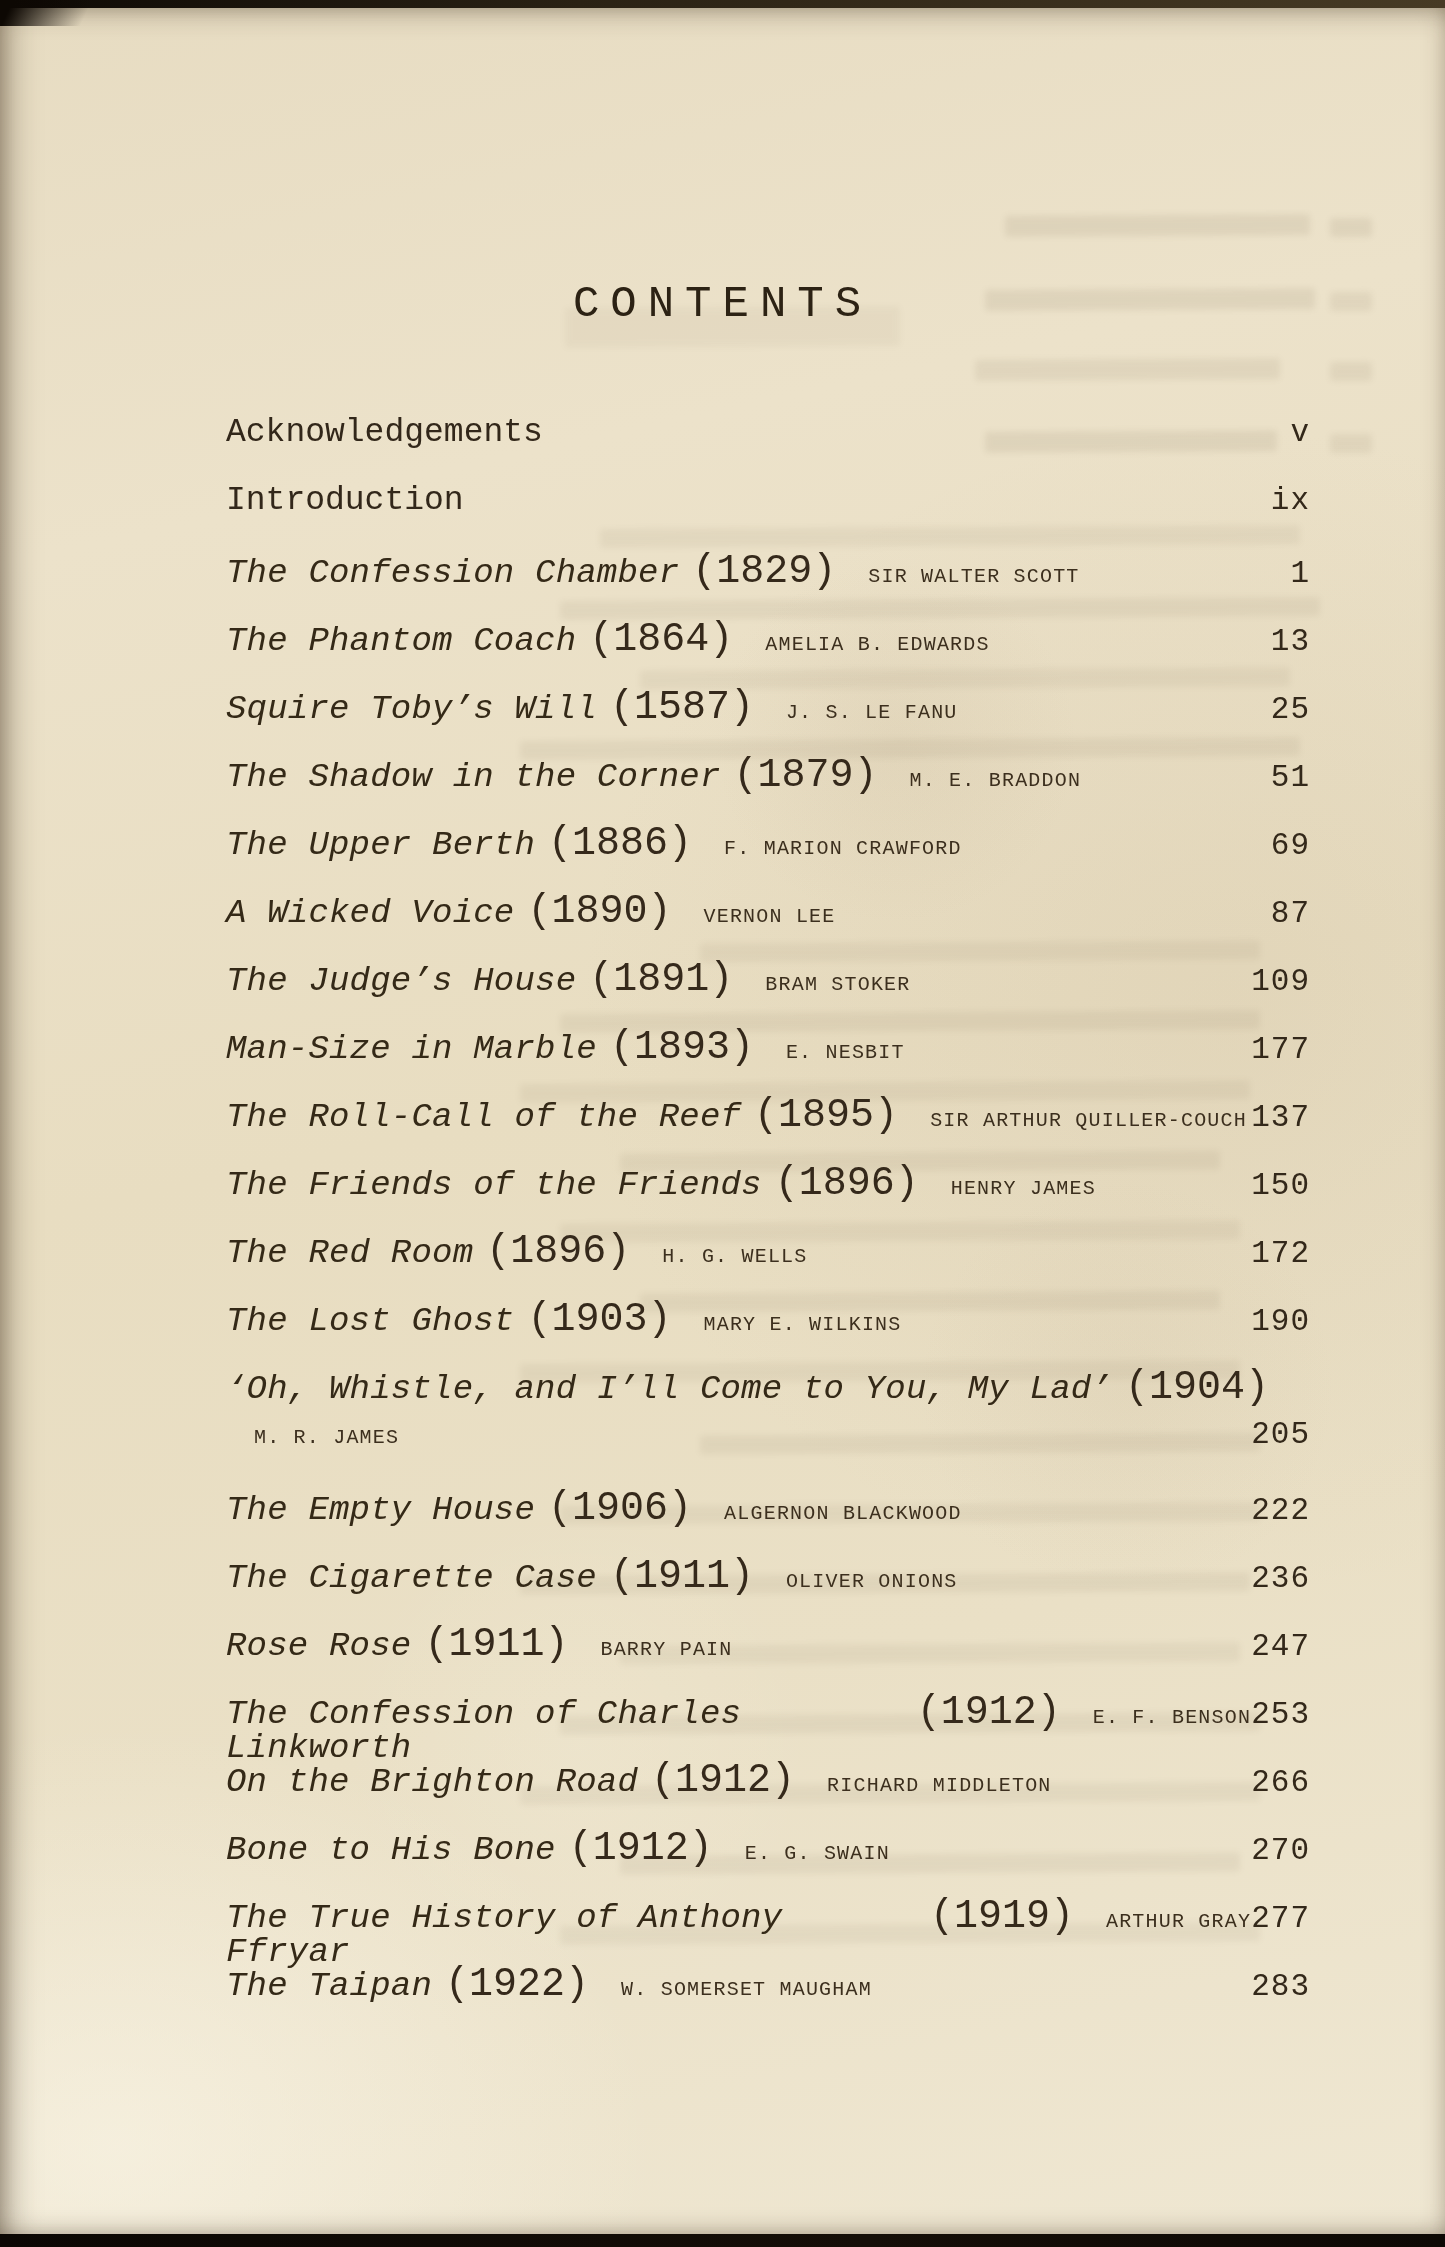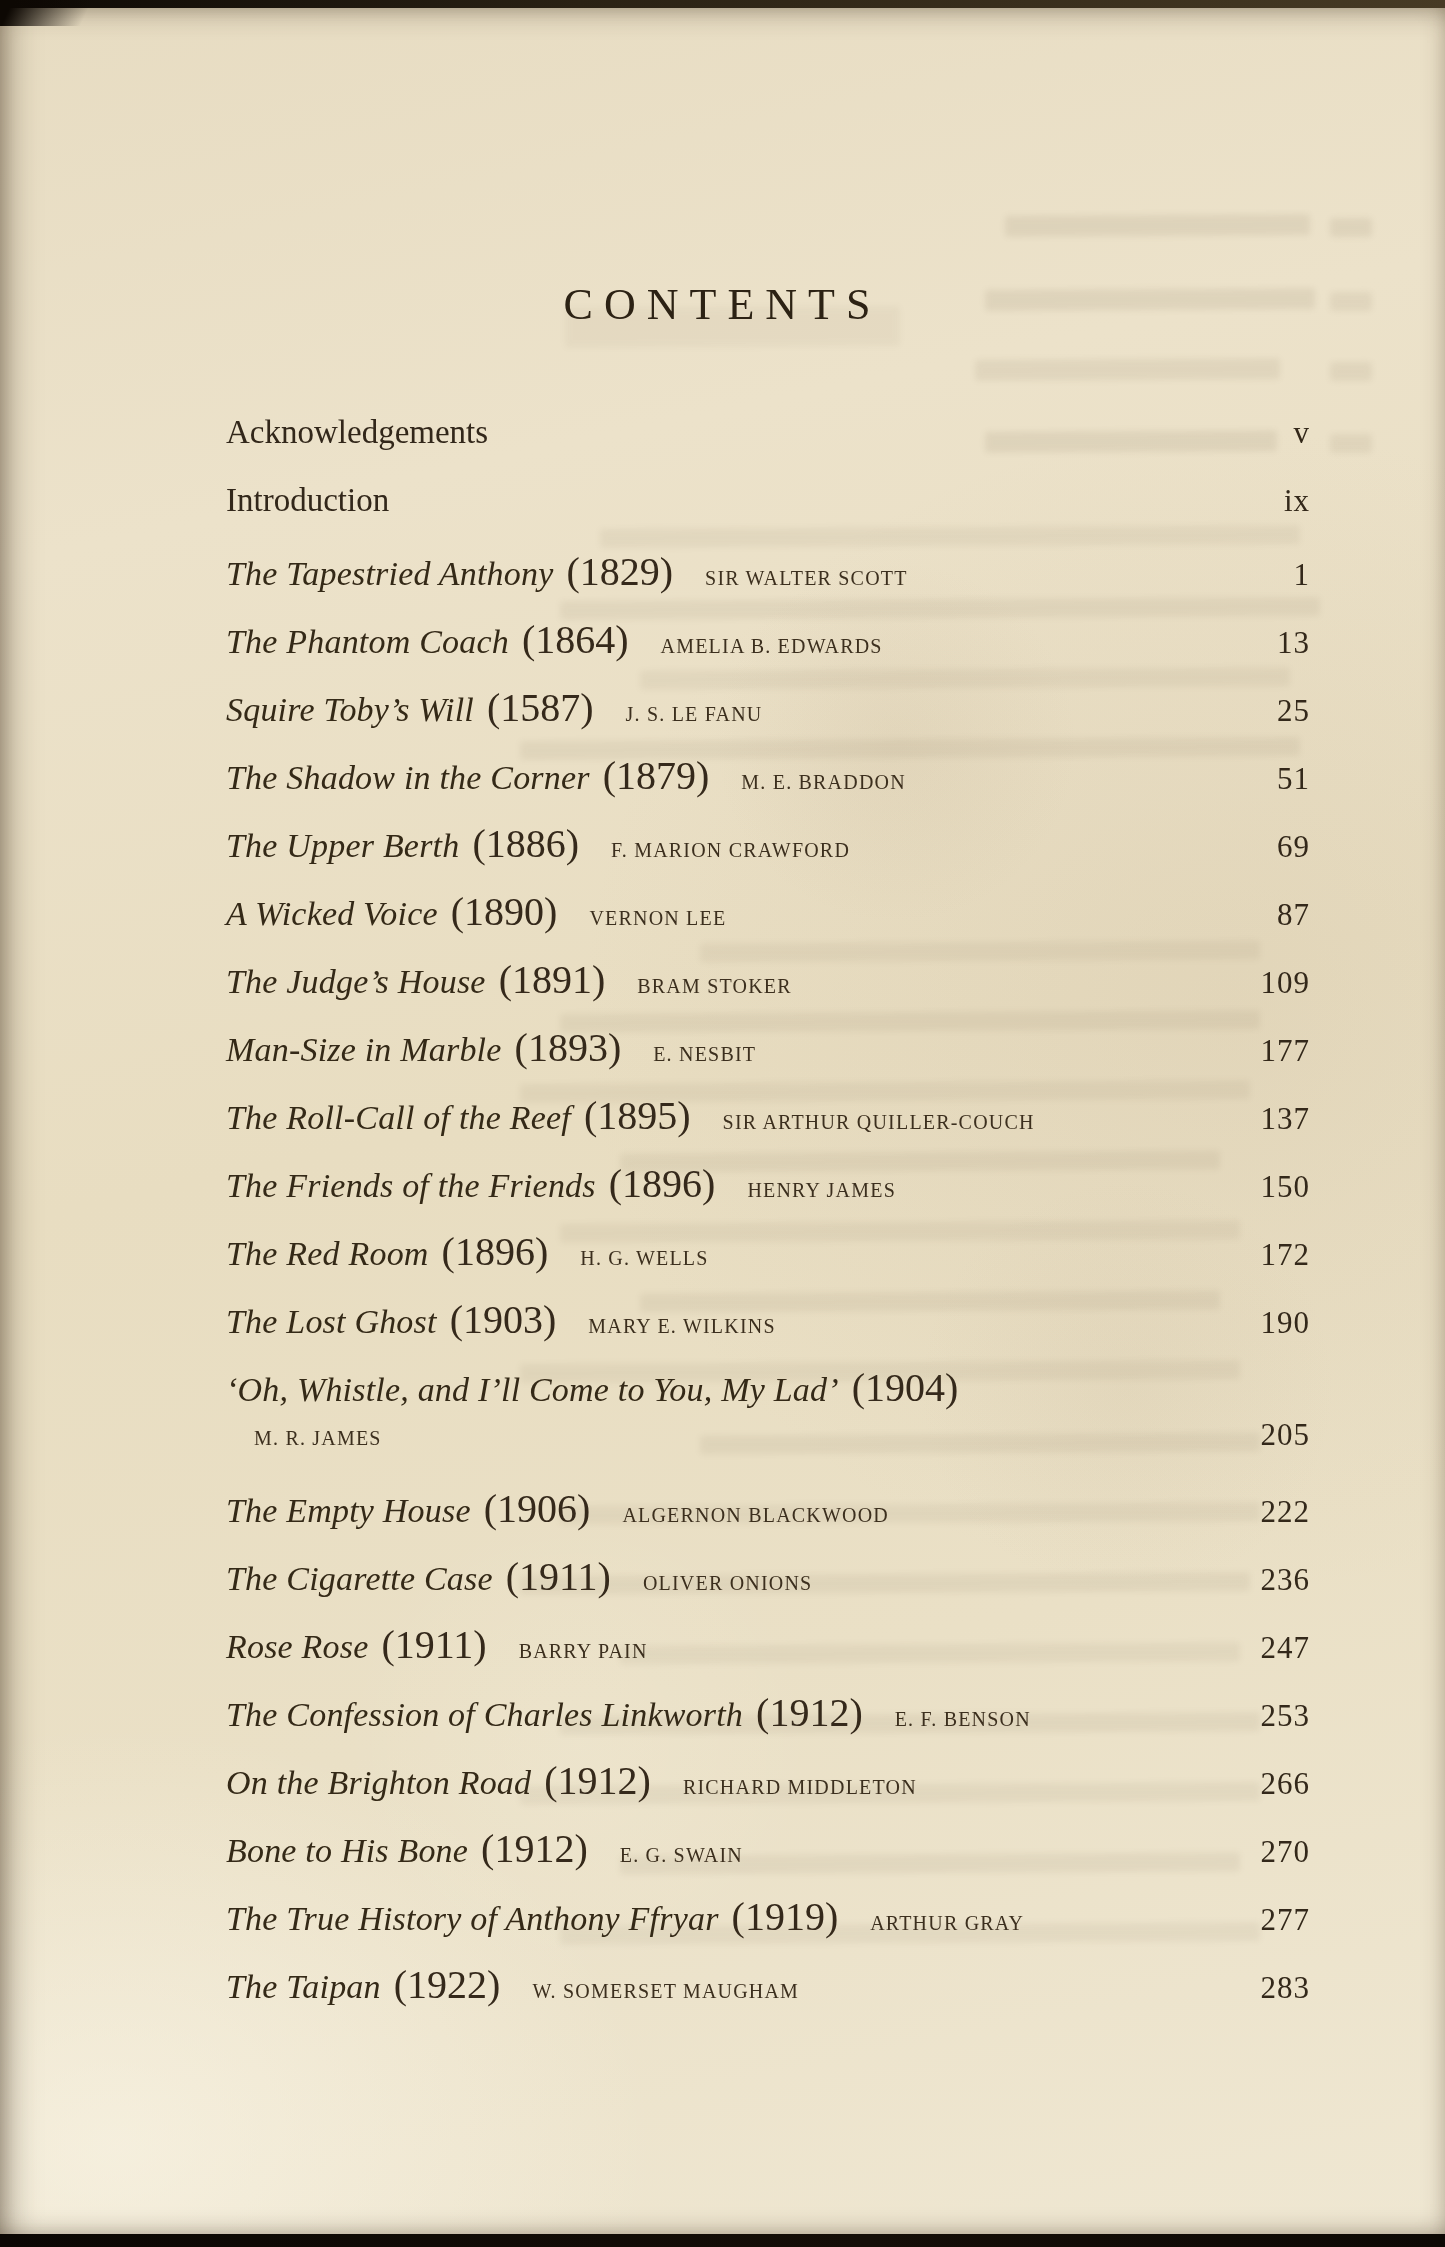--- a/index.html
+++ b/index.html
@@ -15,20 +15,21 @@
     position:absolute;left:0;right:0;top:7px;bottom:12px;
     background:
       radial-gradient(ellipse 900px 700px at 8% 96%, rgba(252,248,235,.55), rgba(252,248,235,0) 60%),
       radial-gradient(ellipse 1000px 900px at 85% 45%, rgba(196,178,148,.18), rgba(196,178,148,0) 65%),
       linear-gradient(168deg,#e7dcc2 0%,#ece2ca 22%,#e8ddc1 48%,#eae0c6 72%,#efe7d2 100%);
     box-shadow:
       inset 26px 0 34px -22px rgba(60,44,26,.55),
       inset -14px 0 30px -20px rgba(60,44,26,.30),
       inset 0 18px 30px -18px rgba(60,44,26,.45),
       inset 0 -16px 26px -16px rgba(60,44,26,.35);
+    font-family: Liberation Mono, monospace;
   }
   
   .edge-top{position:absolute;left:0;right:0;top:0;height:8px;
     background:linear-gradient(to right,#0e0905,#2a2114 40%,#473a25 100%);}
   .edge-bottom{position:absolute;left:0;right:0;bottom:0;height:13px;
     background:linear-gradient(to right,#0b0704,#150e08 60%,#0d0905 100%);}
   .corner-tl{position:absolute;left:0;top:0;width:120px;height:26px;
     background:linear-gradient(115deg,#0d0803 10%,rgba(13,8,3,0) 70%);}
   .content{position:absolute;left:190px;width:1120px;top:0;}
   .book-title{
@@ -99,21 +100,21 @@
             <span class="t-plain">Acknowledgements</span>
             <span class="sp"></span>
             <span class="t-page">v</span>
           </div>
           <div class="row">
             <span class="t-plain">Introduction</span>
             <span class="sp"></span>
             <span class="t-page">ix</span>
           </div>
           <div class="row">
-            <span class="t-title">The Tapestried Anthony</span>
+            <span class="t-title">The Confession Chamber</span>
             <span class="t-year">(1829)</span>
             <span class="t-author">SIR WALTER SCOTT</span>
             <span class="sp"></span>
             <span class="t-page">1</span>
           </div>
           <div class="row">
             <span class="t-title">The Phantom Coach</span>
             <span class="t-year">(1864)</span>
             <span class="t-author">AMELIA B. EDWARDS</span>
             <span class="sp"></span>

